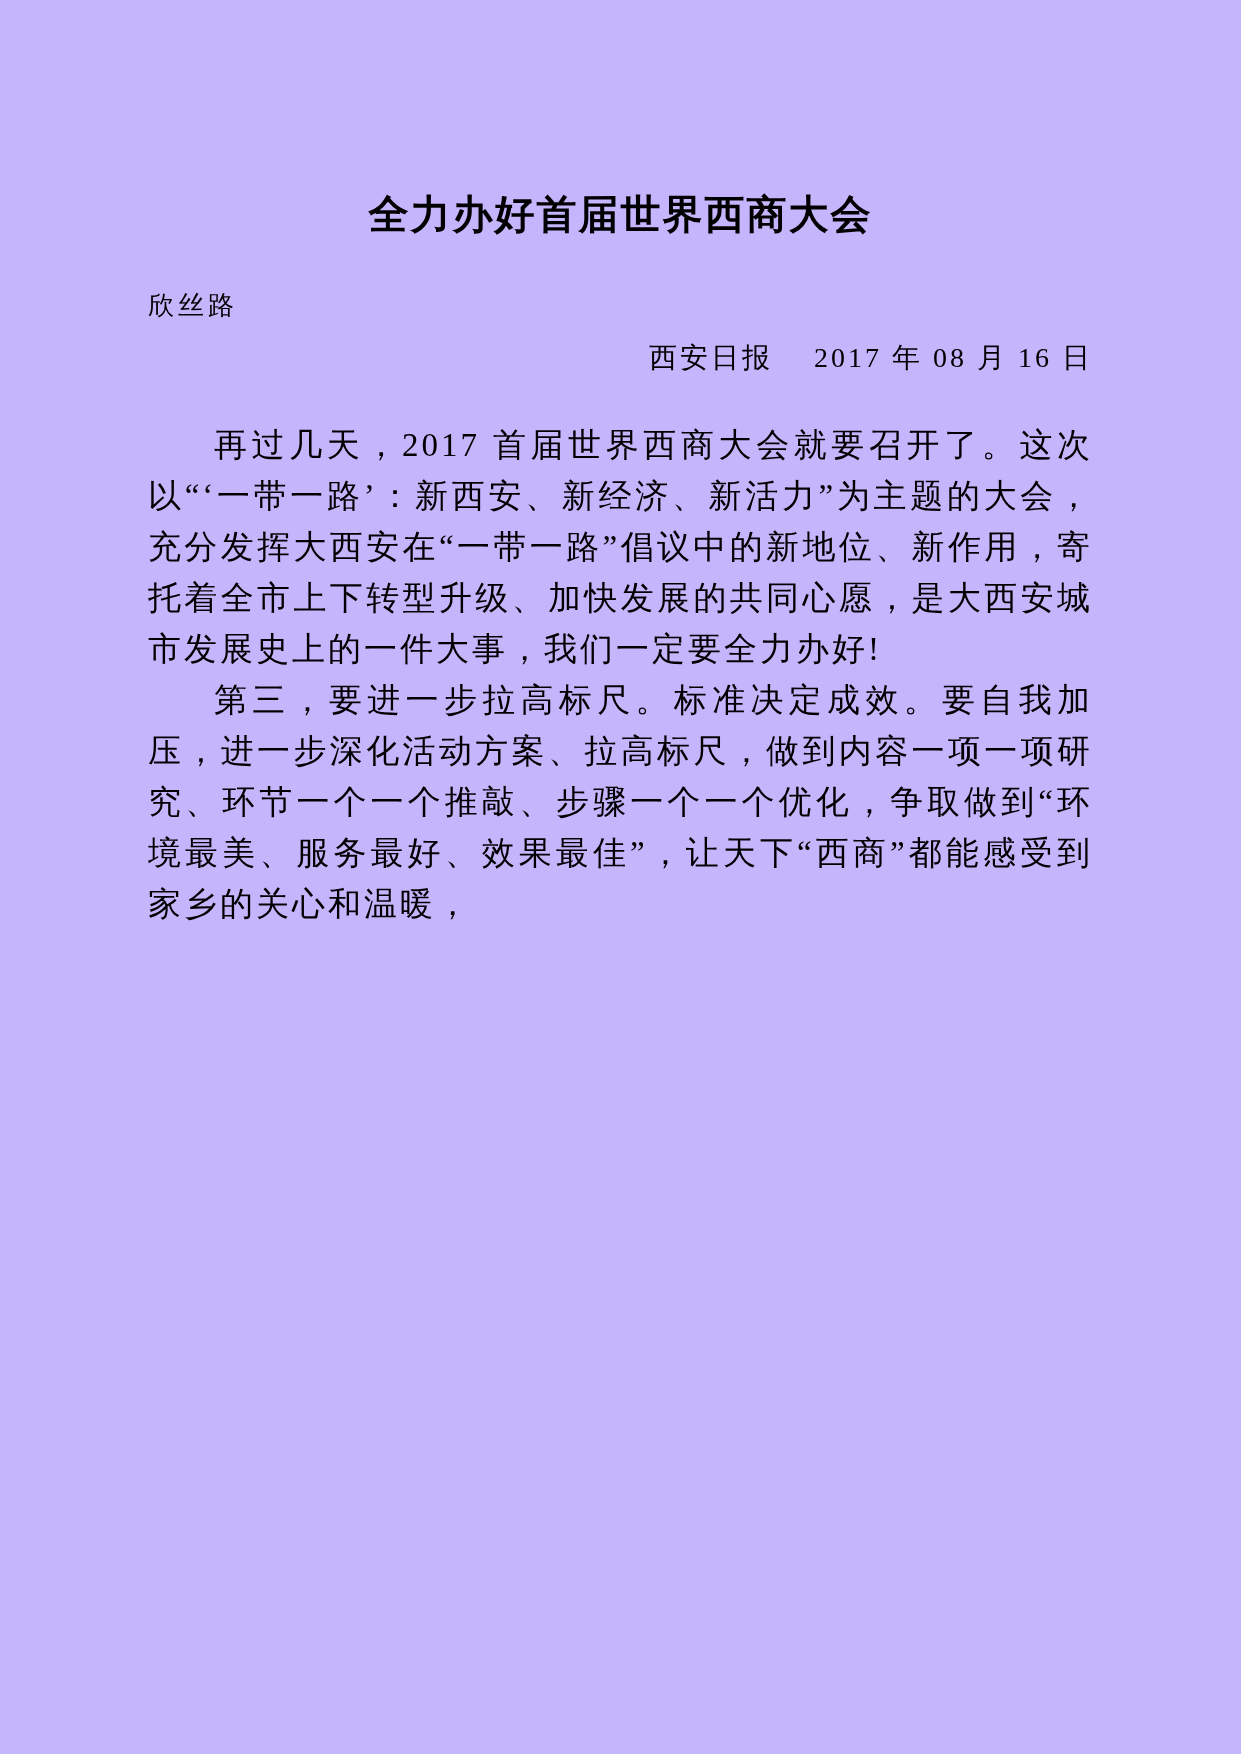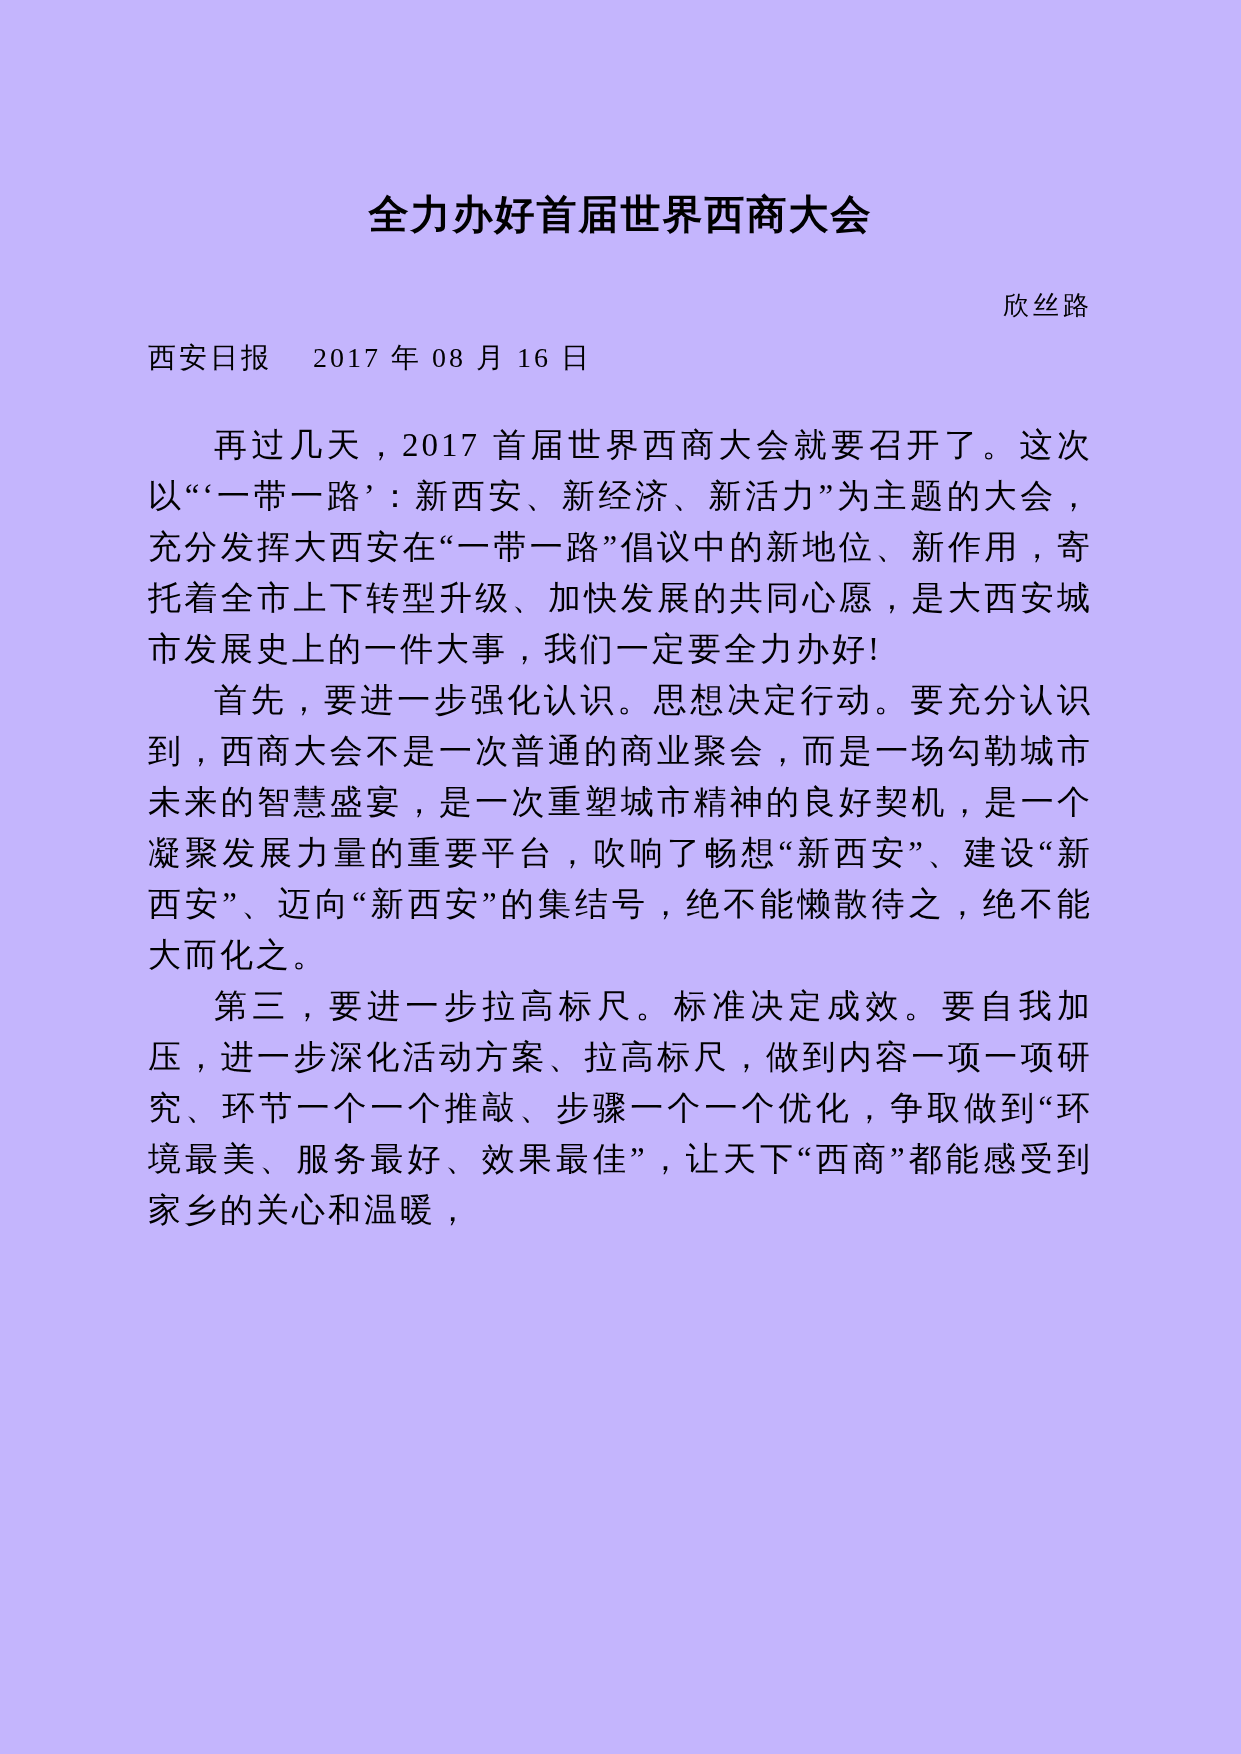--- a/index.html
+++ b/index.html
@@ -17,28 +17,28 @@
   }
   .title {
     text-align: center;
     font-size: 40px;
     font-weight: 700;
     letter-spacing: 2px;
     line-height: 1.25;
     margin-bottom: 48px;
   }
   .author {
-    text-align: right;
+    text-align: left;
     font-size: 26px;
     letter-spacing: 4px;
     line-height: 36px;
     margin-bottom: 14px;
   }
   .dateline {
-    text-align: left;
+    text-align: right;
     font-size: 28px;
     letter-spacing: 3px;
     line-height: 40px;
     margin-bottom: 42px;
   }
   .body-text p.para {
     font-size: 33px;
     line-height: 51px;
     letter-spacing: 3px;
     text-align: justify;
@@ -52,16 +52,15 @@
 
 <div class="page">
   <h1 class="title">全力办好首届世界西商大会</h1>
 
   <div class="author">欣丝路</div>
 
   <div class="dateline">西安日报　 2017 年 08 月 16 日</div>
 
   <div class="body-text">
     <p class="para">再过几天，2017 首届世界西商大会就要召开了。这次以“‘一带一路’：新西安、新经济、新活力”为主题的大会，充分发挥大西安在“一带一路”倡议中的新地位、新作用，寄托着全市上下转型升级、加快发展的共同心愿，是大西安城市发展史上的一件大事，我们一定要全力办好!</p>
-    <p class="para">首先，要进一步强化认识。思想决定行动。要充分认识到，西商大会不是一次普通的商业聚会，而是一场勾勒城市未来的智慧盛宴，是一次重塑城市精神的良好契机，是一个凝聚发展力量的重要平台，吹响了畅想“新西安”、建设“新西安”、迈向“新西安”的集结号，绝不能懒散待之，绝不能大而化之。</p>
     <p class="para">第三，要进一步拉高标尺。标准决定成效。要自我加压，进一步深化活动方案、拉高标尺，做到内容一项一项研究、环节一个一个推敲、步骤一个一个优化，争取做到“环境最美、服务最好、效果最佳”，让天下“西商”都能感受到家乡的关心和温暖，</p>
   </div>
 </div>
 
 </body></html>

